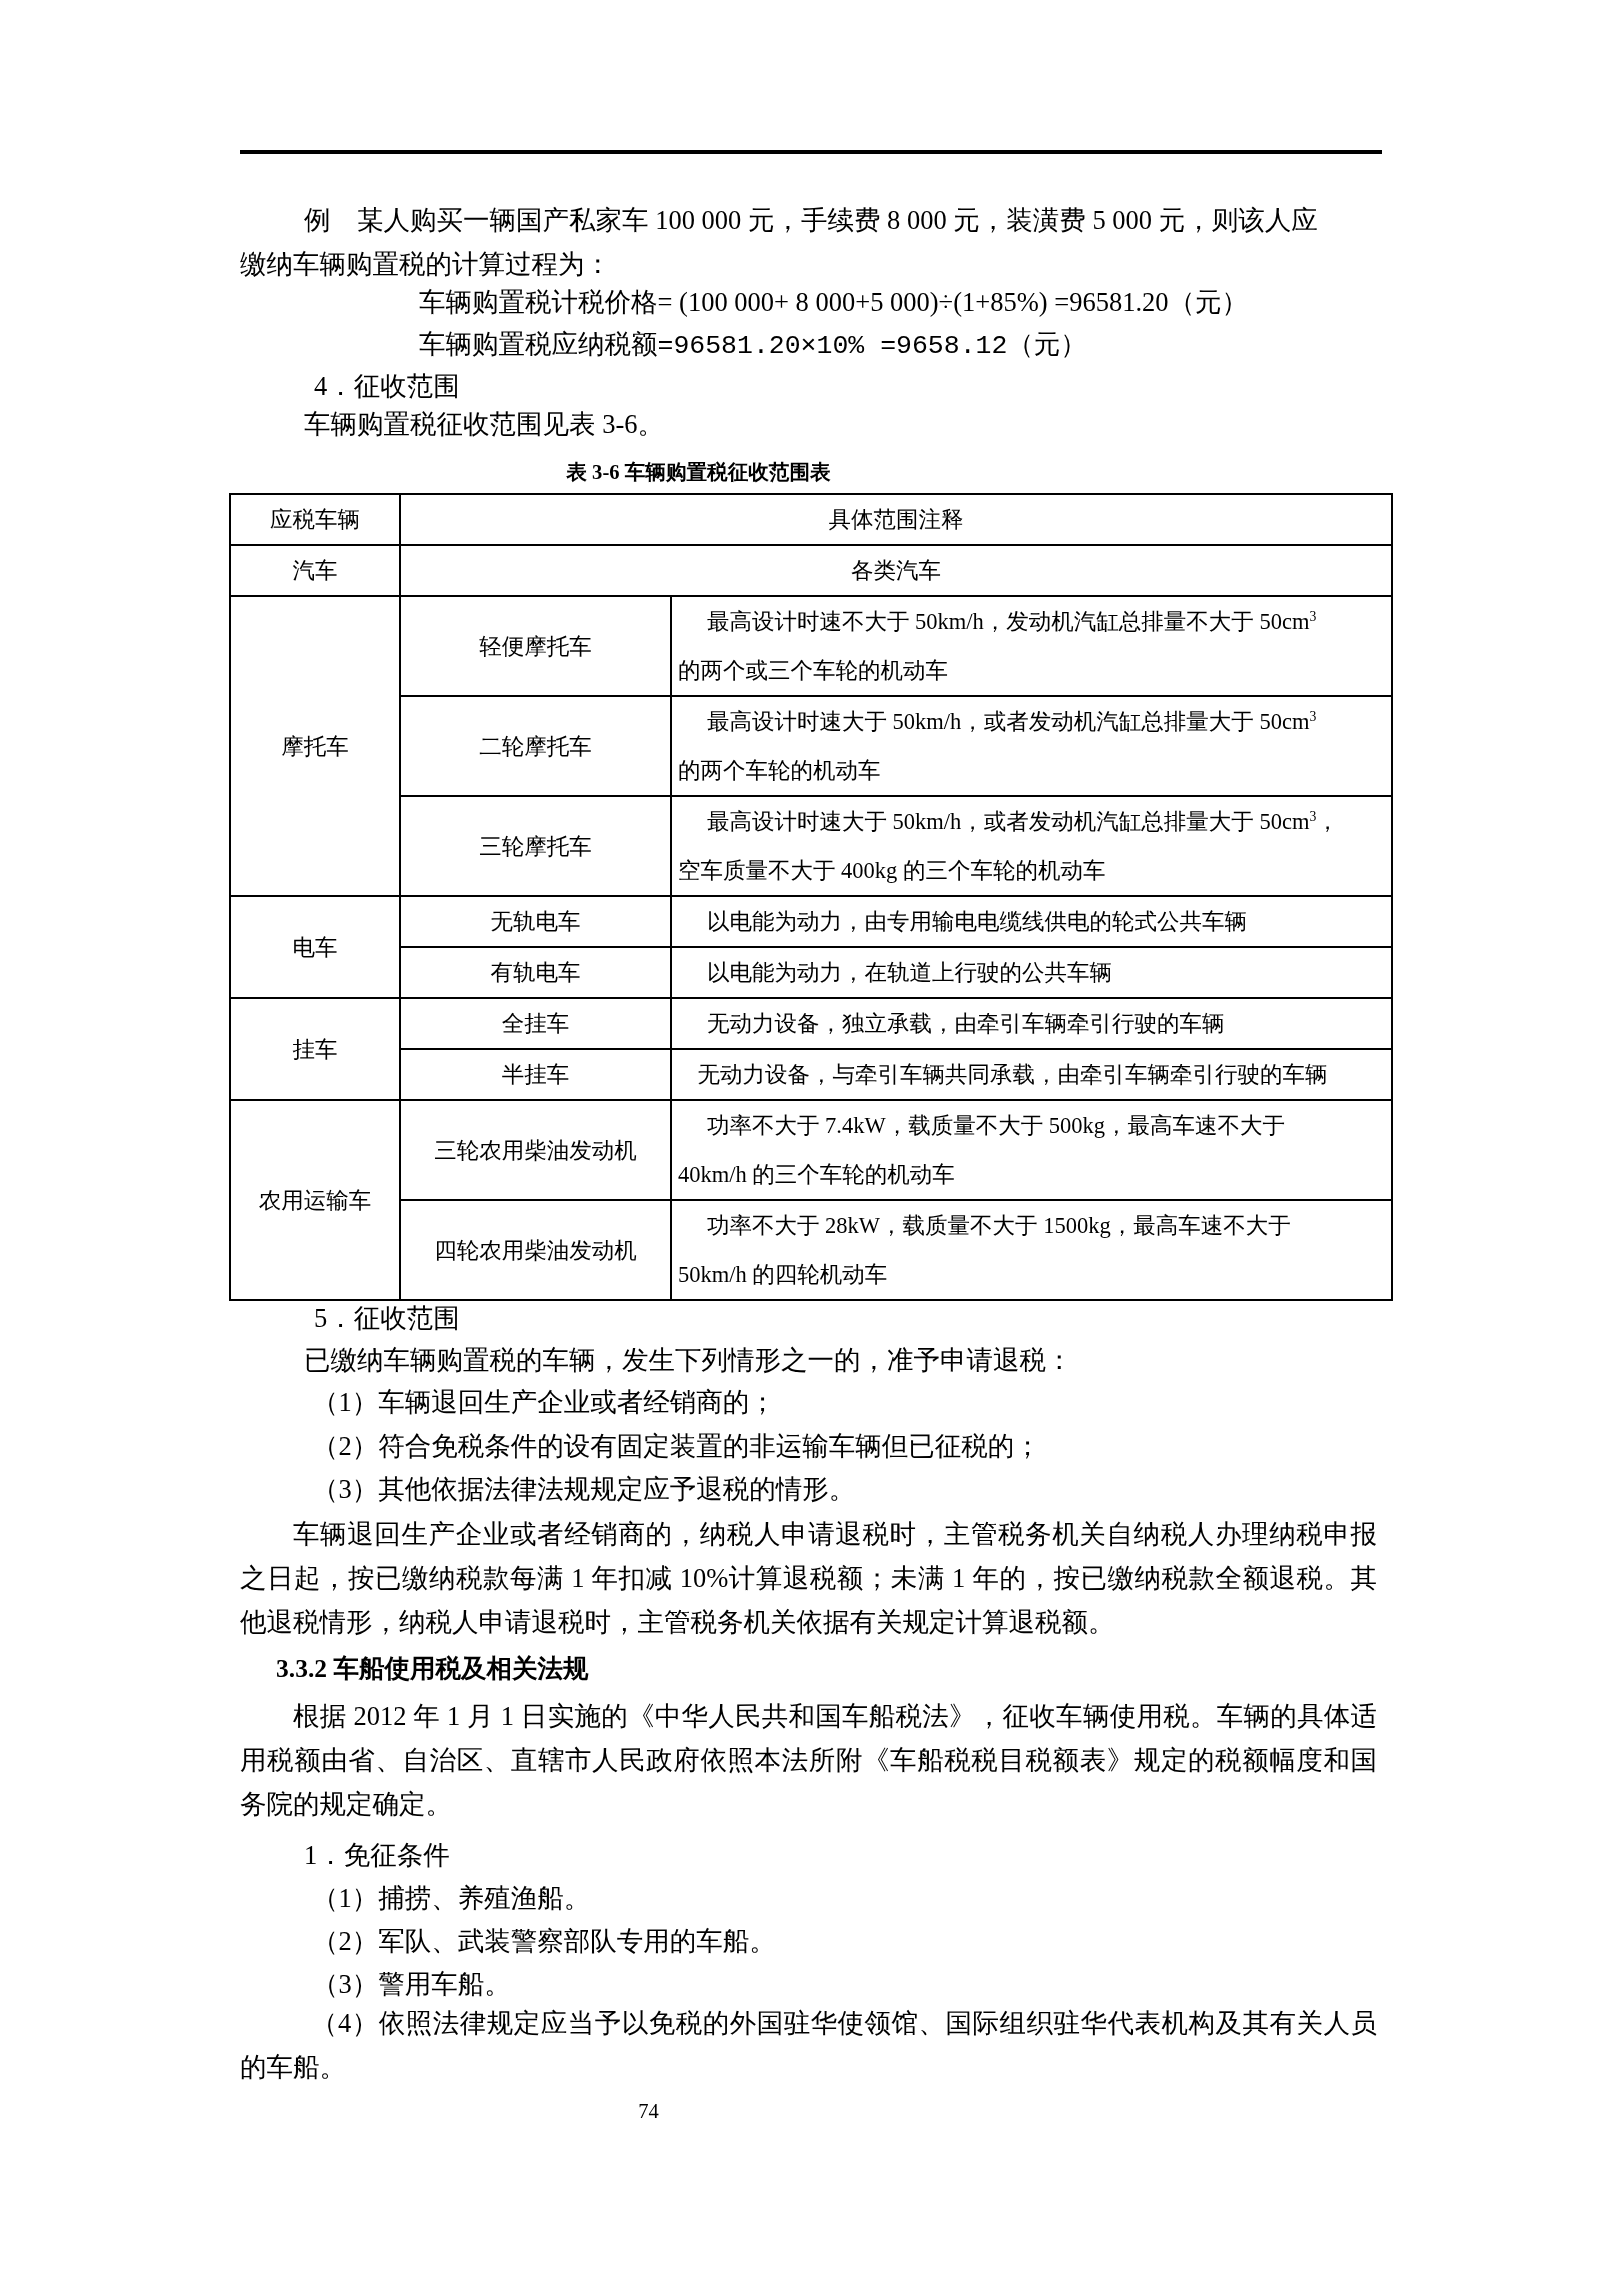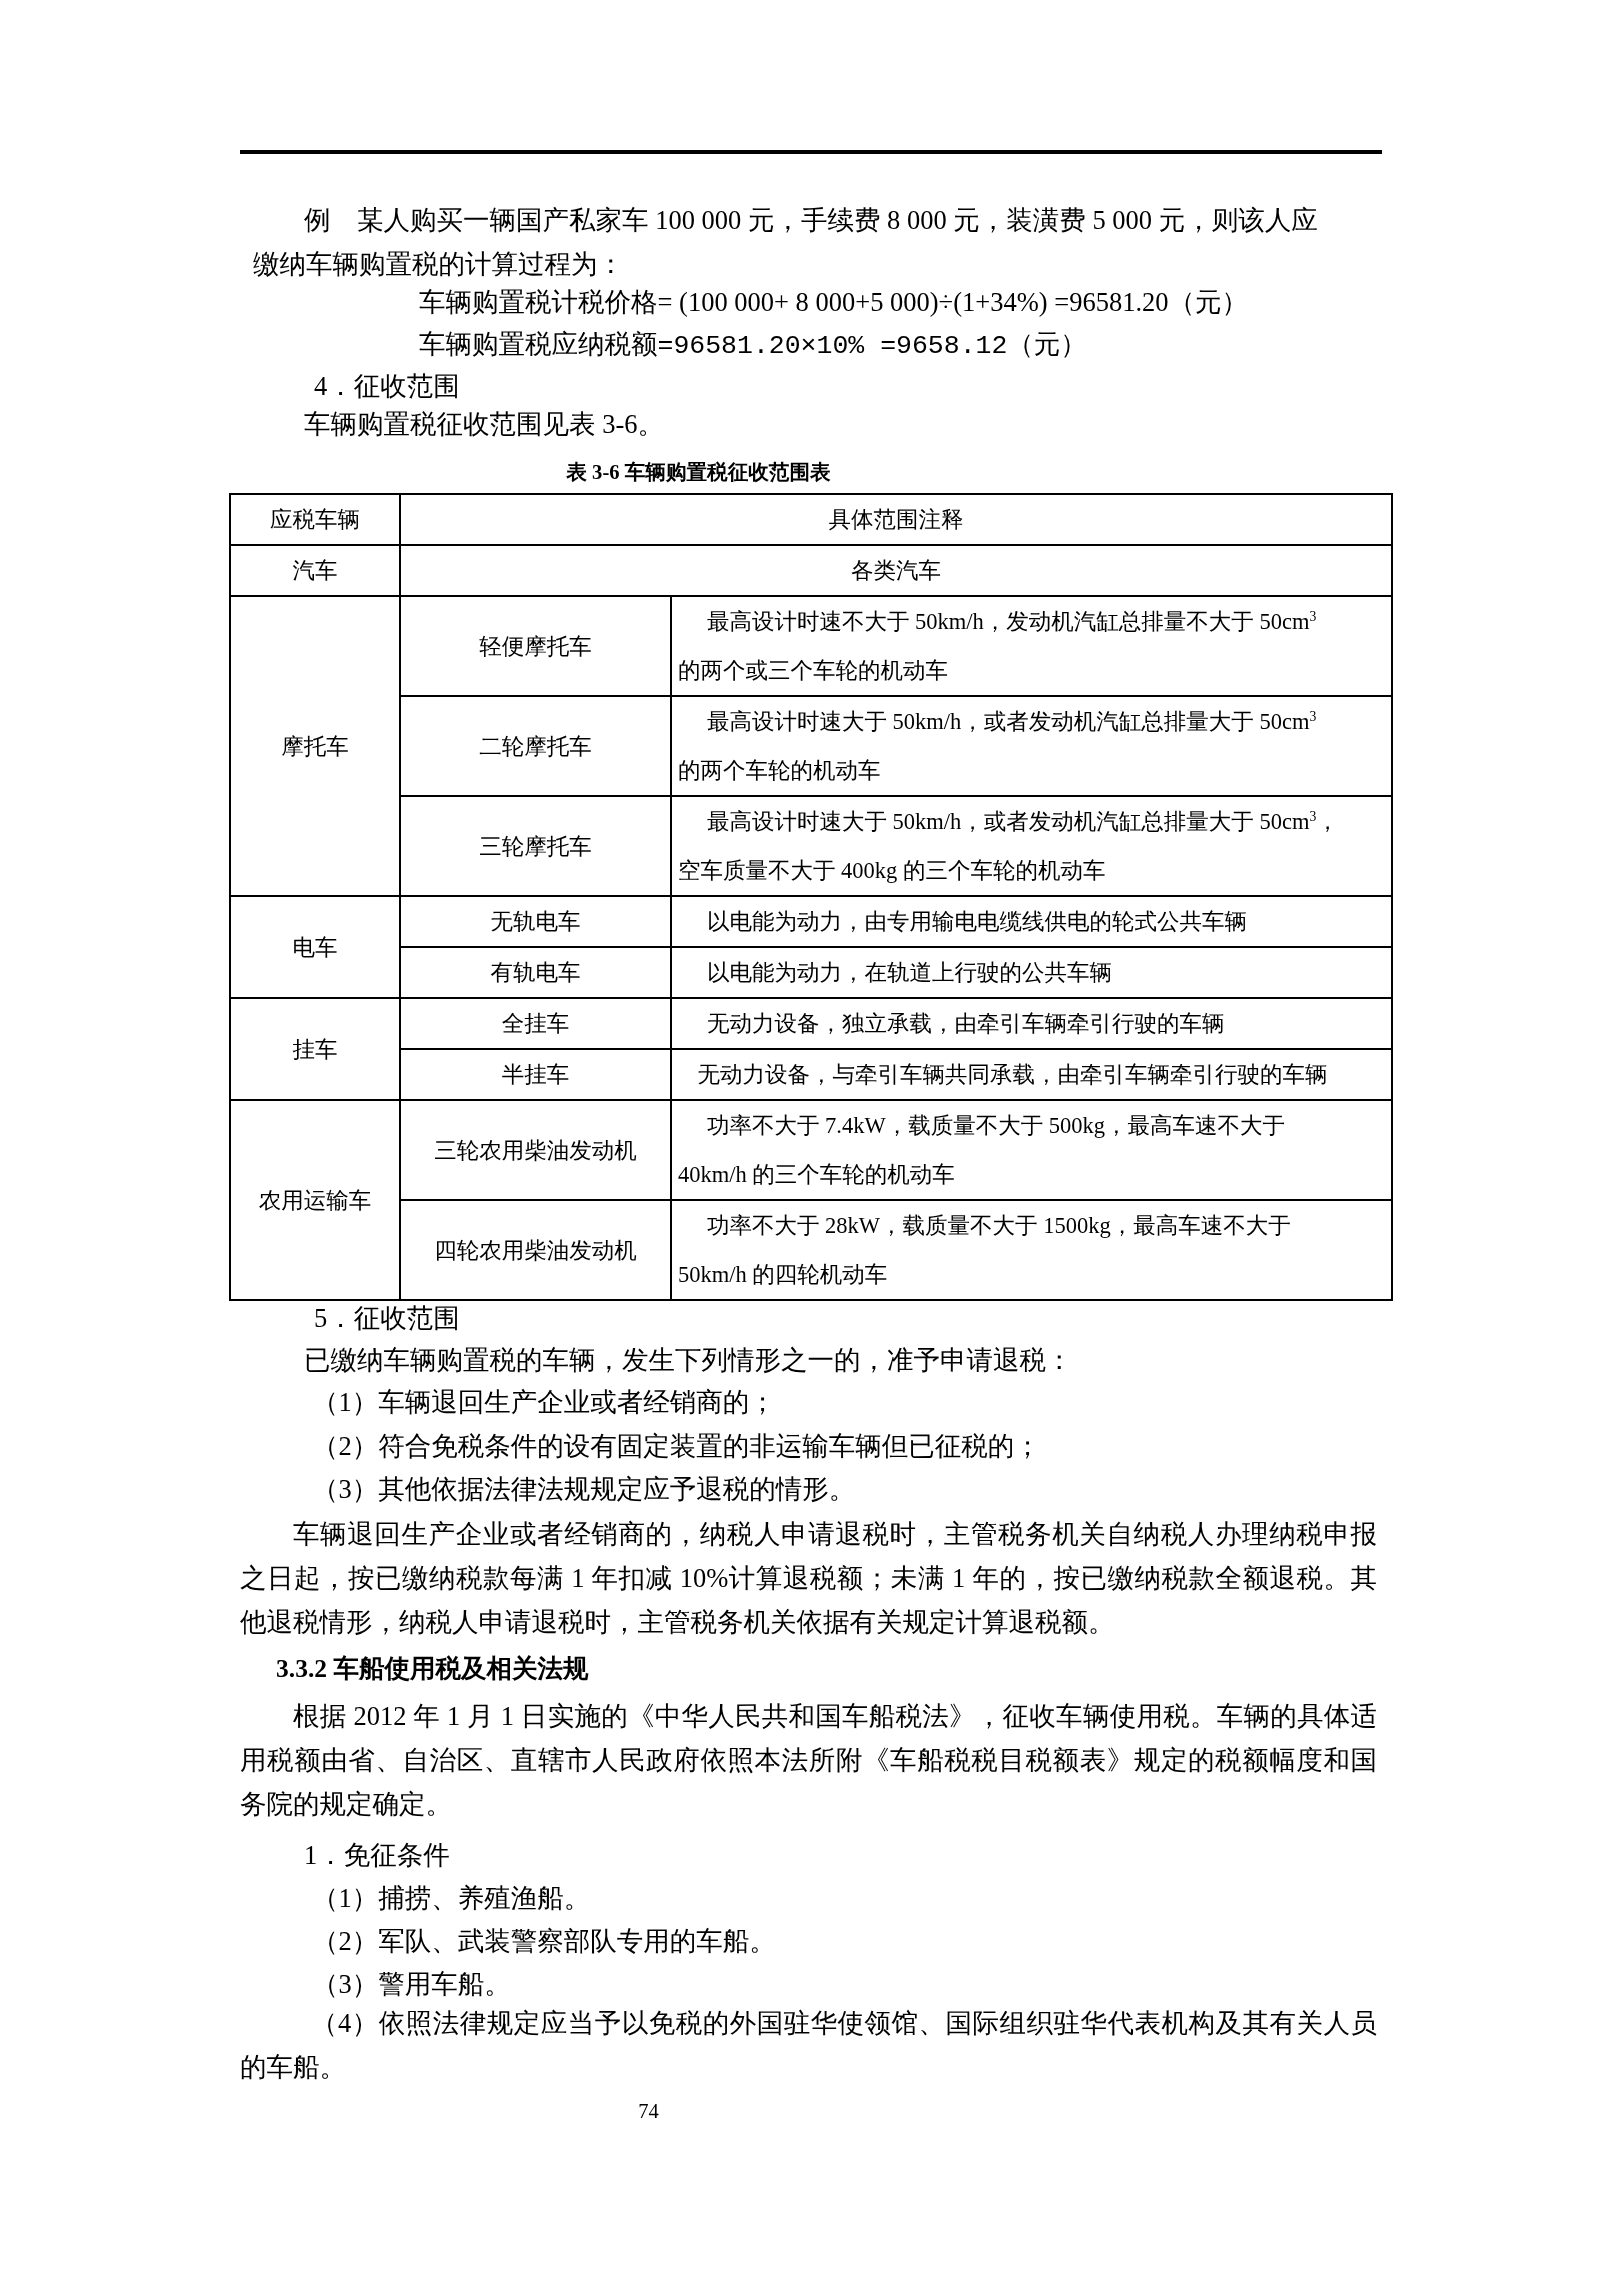--- a/index.html
+++ b/index.html
@@ -19,22 +19,22 @@
   .r52 { height:45px; }
   .r101 { height:93px; }
   sup { font-size:13.7px; line-height:0; }
 </style>
 </head>
 <body>
 
 <div class="rule"></div>
 
 <div class="line" style="left:304px;top:204px;">例　某人购买一辆国产私家车 100 000 元，手续费 8 000 元，装潢费 5 000 元，则该人应</div>
-<div class="line" style="left:240px;top:248px;margin-left:13px;">缴纳车辆购置税的计算过程为：</div>
-<div class="line" style="left:419px;top:286px;">车辆购置税计税价格= (100 000+ 8 000+5 000)÷(1+34%) =96581.20（元）</div>
+<div class="line" style="left:240px;top:248px;">缴纳车辆购置税的计算过程为：</div>
+<div class="line" style="left:419px;top:286px;">车辆购置税计税价格= (100 000+ 8 000+5 000)÷(1+85%) =96581.20（元）</div>
 <div class="line" style="left:419px;top:330px;font-family:Liberation Mono, monospace;">车辆购置税应纳税额=96581.20×10% =9658.12（元）</div>
 <div class="line" style="left:314px;top:370px;">4．征收范围</div>
 <div class="line" style="left:304px;top:408px;">车辆购置税征收范围见表 3-6。</div>
 
 <div class="caption">表 3-6  车辆购置税征收范围表</div>
 
 <table class="scope">
   <colgroup>
       <col style="width:170px">
       <col style="width:271px">

